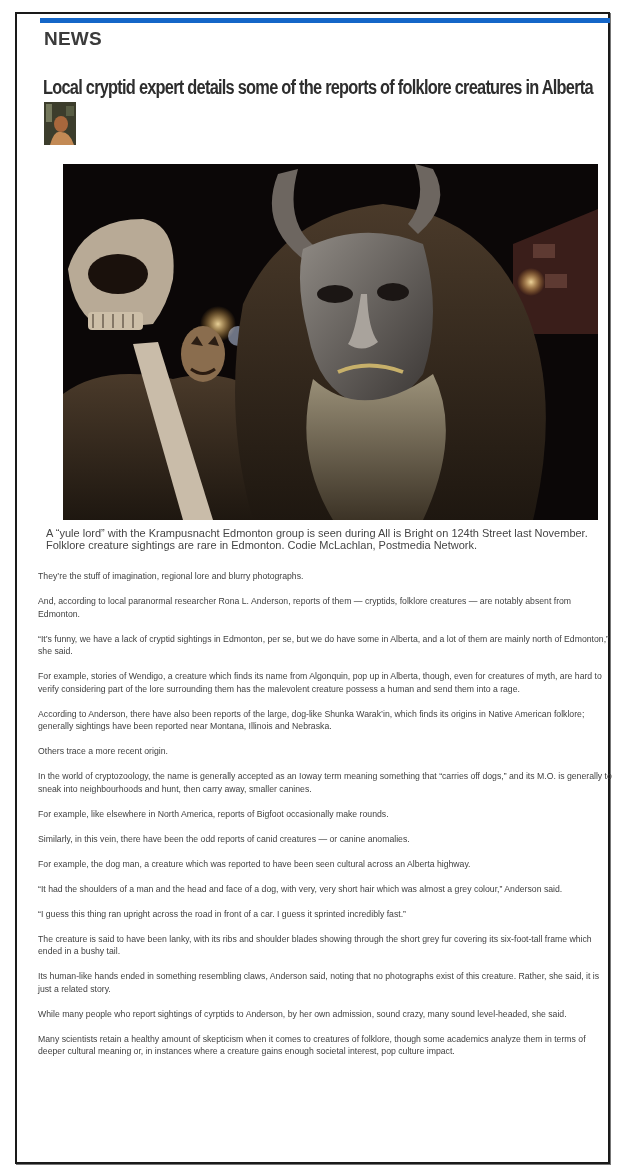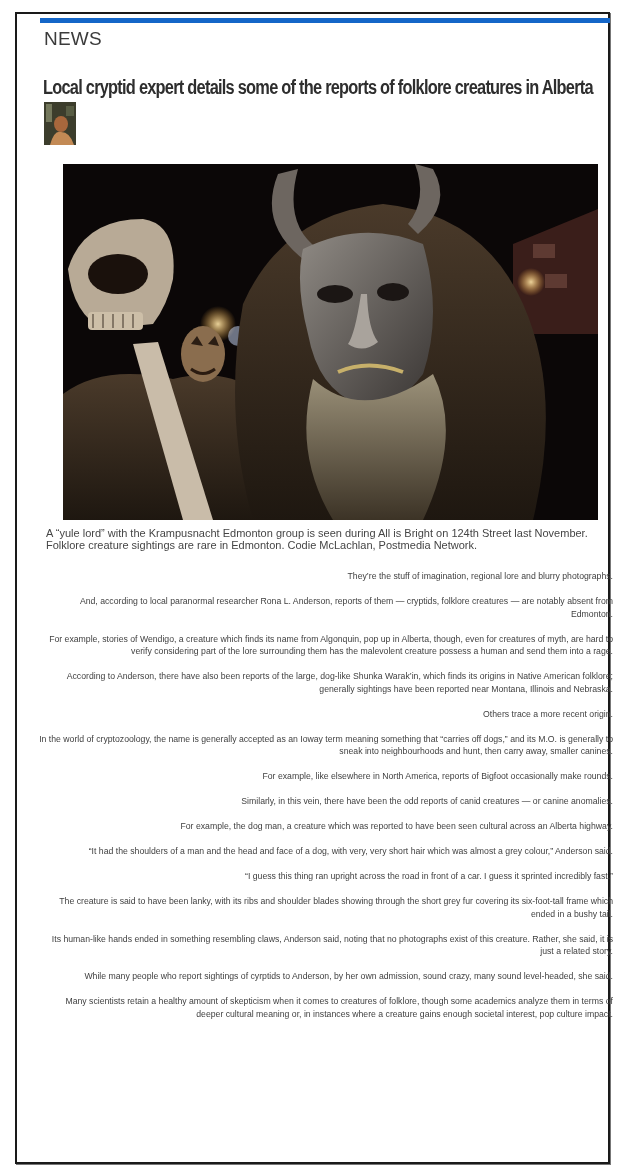--- a/index.html
+++ b/index.html
@@ -5,42 +5,42 @@
   html, body { margin: 0; padding: 0; background: #ffffff; }
   body { width: 627px; height: 1172px; position: relative; overflow: hidden; font-family: "Liberation Sans", sans-serif; }
   .frame {
     position: absolute; left: 15px; top: 12px; width: 595px; height: 1152px;
     border: 2px solid #1a1a1a; box-sizing: border-box; background: #fff;
     box-shadow: 1px 1px 0 #777;
   }
   .topbar { position: absolute; left: 23px; top: 4px; width: 570px; height: 5px; background: #1466c8; }
   .section-label {
     position: absolute; left: 27px; top: 14px; font-family: "Liberation Sans", sans-serif;
-    font-weight: normal; font-size: 19px; color: #3b3b3b; letter-spacing: 0.2px;
+    font-weight: bold; font-size: 19px; color: #3b3b3b; letter-spacing: 0.2px;
   }
   .headline {
     position: absolute; left: 26px; top: 62px; width: 570px;
     font-family: "Liberation Sans", sans-serif; font-weight: bold; font-size: 19.5px;
     color: #2e2e2e; letter-spacing: -0.9px; transform: scaleX(0.84); transform-origin: left top;
     white-space: nowrap;
   }
   .avatar {
     position: absolute; left: 27px; top: 88px; width: 32px; height: 43px;
     background: linear-gradient(160deg, #6f7a5b 0%, #3b3a2b 35%, #8a5a34 60%, #c0844c 80%, #5a3f2a 100%);
     overflow: hidden;
   }
   .byline { position: absolute; left: 68px; top: 90px; font-size: 8.5px; color: #444; line-height: 10.5px; }
   .photo {
     position: absolute; left: 46px; top: 150px; width: 535px; height: 356px; background: #0a0606; overflow: hidden;
   }
   .caption {
     position: absolute; left: 29px; top: 513px; width: 570px;
     font-size: 11px; color: #454545; line-height: 12px;
   }
-  .article { position: absolute; left: 21px; top: 556px; width: 575px; text-align: right; }
+  .article { position: absolute; left: 21px; top: 556px; width: 575px; }
   .article p {
     margin: 0 0 12.5px 0; font-size: 8.7px; line-height: 12.5px; color: #3f3f3f;
     white-space: normal;
   }
 </style>
 </head>
 <body>
 
 <div class="frame">
   <div class="topbar"></div>
@@ -114,20 +114,21 @@
 
       <path d="M250 215 Q300 260 370 210 Q400 270 360 356 L270 356 Q230 290 250 215 Z" fill="url(#beard)"></path>
     </svg>
   </div>
 
   <div class="caption">A “yule lord” with the Krampusnacht Edmonton group is seen during All is Bright on 124th Street last November. Folklore creature sightings are rare in Edmonton. Codie McLachlan, Postmedia Network.</div>
 
   <div class="article">
     <p>They’re the stuff of imagination, regional lore and blurry photographs.</p>
     <p>And, according to local paranormal researcher Rona L. Anderson, reports of them — cryptids, folklore creatures — are notably absent from Edmonton.</p>
+    <p>“It’s funny, we have a lack of cryptid sightings in Edmonton, per se, but we do have some in Alberta, and a lot of them are mainly north of Edmonton,” she said.</p>
     <p>For example, stories of Wendigo, a creature which finds its name from Algonquin, pop up in Alberta, though, even for creatures of myth, are hard to verify considering part of the lore surrounding them has the malevolent creature possess a human and send them into a rage.</p>
     <p>According to Anderson, there have also been reports of the large, dog-like Shunka Warak’in, which finds its origins in Native American folklore; generally sightings have been reported near Montana, Illinois and Nebraska.</p>
     <p>Others trace a more recent origin.</p>
     <p>In the world of cryptozoology, the name is generally accepted as an Ioway term meaning something that “carries off dogs,” and its M.O. is generally to sneak into neighbourhoods and hunt, then carry away, smaller canines.</p>
     <p>For example, like elsewhere in North America, reports of Bigfoot occasionally make rounds.</p>
     <p>Similarly, in this vein, there have been the odd reports of canid creatures —  or canine anomalies.</p>
     <p>For example, the dog man, a creature which was reported to have been seen cultural across an Alberta highway.</p>
     <p>“It had the shoulders of a man and the head and face of a dog, with very, very short hair which was almost a grey colour,” Anderson said.</p>
     <p>“I guess this thing ran upright across the road in front of a car. I guess it sprinted incredibly fast.”</p>
     <p>The creature is said to have been lanky, with its ribs and shoulder blades showing through the short grey fur covering its six-foot-tall frame which ended in a bushy tail.</p>

